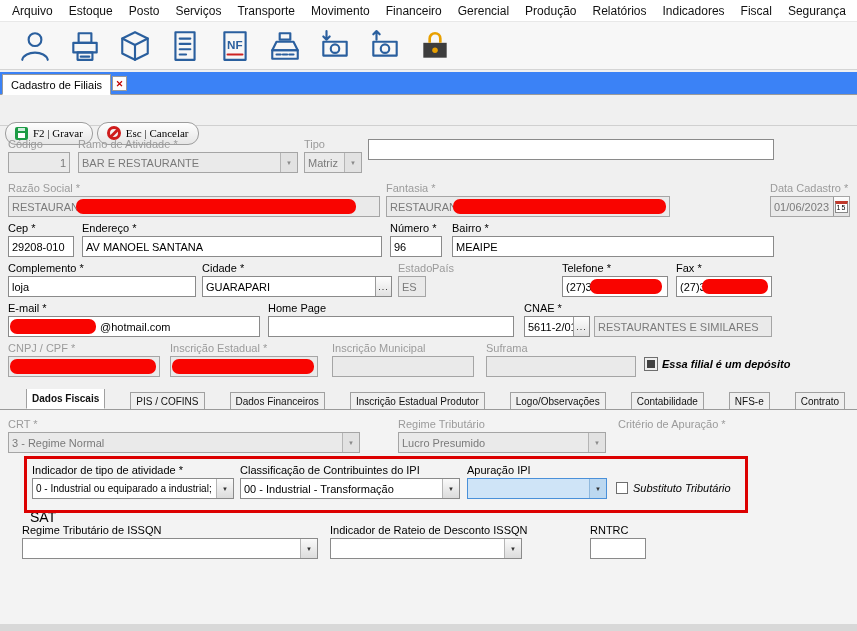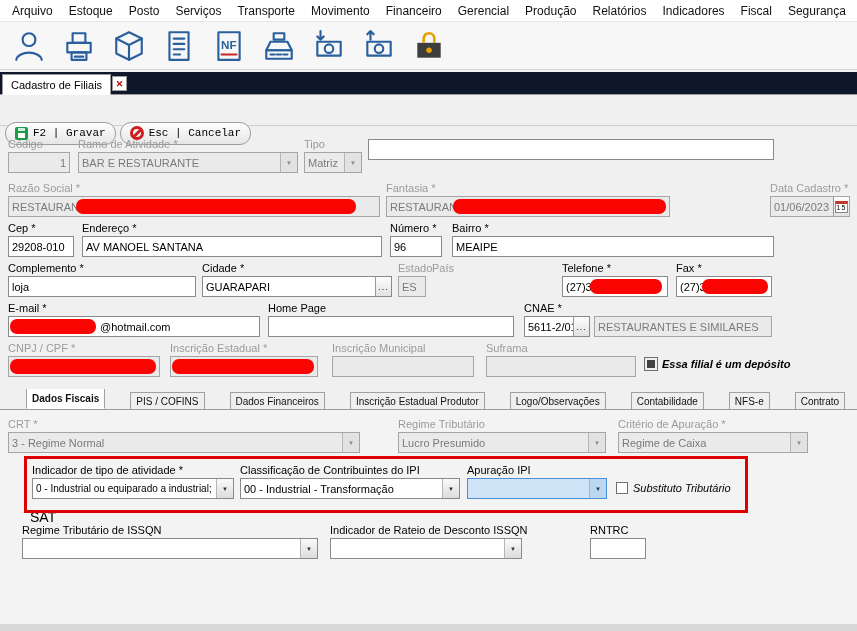--- a/index.html
+++ b/index.html
@@ -4,32 +4,32 @@
 <style>
   * { margin:0; padding:0; box-sizing:border-box; }
   body { font-family:"Liberation Sans", sans-serif; background:#d8d8d8; }
   .screen { position:relative; width:857px; height:624px; background:#f0f0f0; overflow:hidden; font-size:11px; color:#000; }
 
   
   .menubar { position:absolute; top:0; left:0; width:857px; height:22px; background:#ffffff; display:flex; align-items:center; padding-left:4px; border-bottom:1px solid #e8e8e8; }
   .mi { padding:3px 8px; font-size:12px; color:#111; white-space:nowrap; cursor:default; }
 
   
-  .toolbar { position:absolute; top:22px; left:0; width:857px; height:48px; background:#f7f7f7; border-bottom:1px solid #d5d5d5; display:flex; align-items:center; gap:8px; padding:2px 8px; }
+  .toolbar { position:absolute; top:22px; left:0; width:857px; height:48px; background:#f7f7f7; border-bottom:1px solid #d5d5d5; display:flex; align-items:center; gap:8px; padding:2px 14px; }
   .tool { width:42px; height:42px; display:flex; align-items:center; justify-content:center; }
   .tool svg { width:36px; height:34px; }
 
   
-  .doctabs { position:absolute; top:72px; left:0; width:857px; height:23px; background:#0f172a; border-bottom:1px solid #9a9a9a; }
+  .doctabs { position:absolute; top:72px; left:0; width:857px; height:23px; background:#3b82f6; border-bottom:1px solid #9a9a9a; }
   .doctab { position:absolute; left:2px; top:2px; height:21px; background:#fff; border:1px solid #9a9a9a; border-bottom:1px solid #fff; display:flex; align-items:center; padding:0 8px; font-size:11px; }
   .tabclose { position:absolute; left:112px; top:4px; width:15px; height:15px; background:#fdfdfd; border:1px solid #9a9a9a; color:#c00000; font-size:9px; font-weight:bold; display:flex; align-items:center; justify-content:center; }
 
   
   .actionbar { position:absolute; top:96px; left:0; width:857px; height:30px; background:#f0f0f0; border-bottom:1px solid #d0d0d0; display:flex; align-items:center; gap:4px; padding:0 5px; }
-  .act-btn { height:23px; border:1px solid #9d9d9d; border-radius:11px; background:linear-gradient(#fefefe,#e6e6e6); display:flex; align-items:center; gap:5px; padding:0 9px; font-size:11px; font-family:Liberation Mono, monospace; cursor:default;margin-top:45px; }
+  .act-btn { height:23px; border:1px solid #9d9d9d; border-radius:11px; background:linear-gradient(#fefefe,#e6e6e6); display:flex; align-items:center; gap:5px; padding:0 9px; font-size:11px; font-family:Liberation Serif, serif; cursor:default;margin-top:45px; }
   .icon-save { width:13px; height:13px; background:#1d9b45; border-radius:2px; position:relative; display:inline-block; }
   .icon-save i { position:absolute; left:3px; top:6px; width:7px; height:5px; background:#fff; }
   .icon-save i.s2 { top:1px; height:3px; background:#cfeedd; }
   .icon-cancel { width:14px; height:14px; border-radius:50%; border:3px solid #cf1c1c; position:relative; display:inline-block; }
   .icon-cancel i { position:absolute; left:-1px; top:2.5px; width:10px; height:3px; background:#cf1c1c; transform:rotate(-45deg); }
 
   
   .field { position:absolute; }
   .lbl { height:13px; font-size:11px; color:#9b9b9b; white-space:nowrap; }
   .lbl.on { color:#000; }
@@ -362,24 +362,20 @@
   </div>
   <div class="field" style="left:398px; top:418px; width:208px">
     <div class="lbl">Regime Tributário</div>
     <div class="inp dis combo">
       <span class="val">Lucro Presumido</span>
       <span class="arrow">▼</span>
     </div>
   </div>
   <div class="field" style="left:618px; top:418px; width:190px">
     <div class="lbl">Critério de Apuração *</div>
-    <div class="inp dis combo">
-      <span class="val">Regime de Caixa</span>
-      <span class="arrow">▼</span>
-    </div>
   </div>
 
   <div class="field" style="left:32px; top:464px; width:202px">
     <div class="lbl on">Indicador de tipo de atividade *</div>
     <div class="inp combo">
       <span class="val" style="font-size:10px">0 - Industrial ou equiparado a industrial;</span>
       <span class="arrow">▼</span>
     </div>
   </div>
   <div class="field" style="left:240px; top:464px; width:220px">

